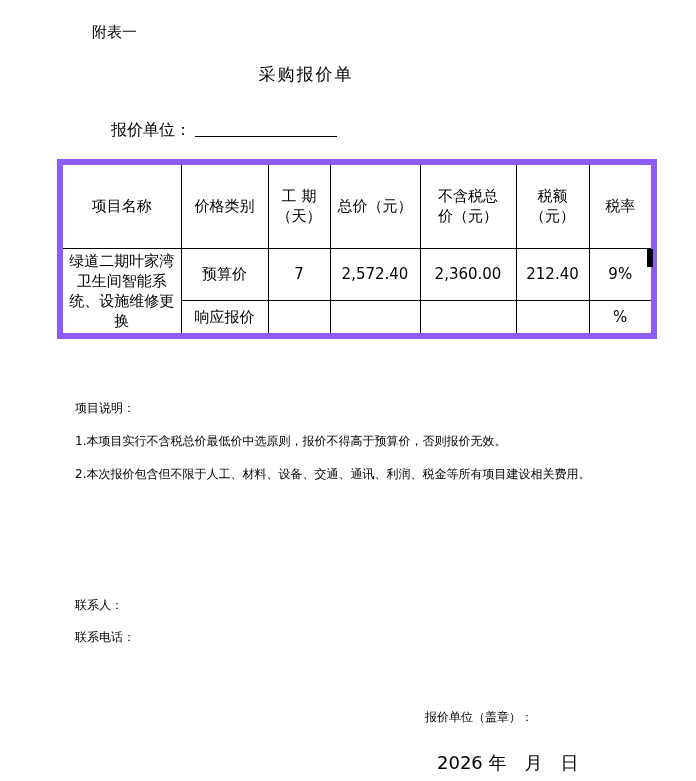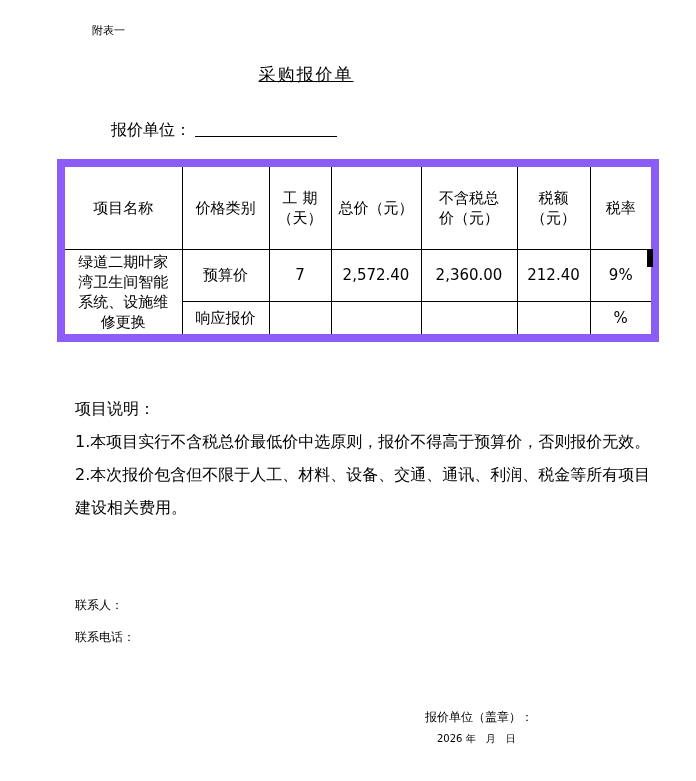--- a/index.html
+++ b/index.html
@@ -9,31 +9,30 @@
     height: 781px;
     position: relative;
     font-family: "DejaVu Sans", sans-serif;
     color: #000;
     overflow: hidden;
   }
   .attachment-label {
     position: absolute;
     left: 92px;
     top: 23px;
-    font-size: 11px;
+    font-size: 15px;
   }
   .doc-title {
     position: absolute;
     left: 0;
     top: 63px;
     width: 612px;
     text-align: center;
     font-size: 17px;
     letter-spacing: 2px;
-    text-decoration: underline;
   }
   .quote-unit-line {
     position: absolute;
     left: 75px;
     top: 117px;
     font-size: 16px;
     white-space: pre;
     margin-left: 36px;
   }
   .quote-unit-blank {
@@ -43,21 +42,21 @@
     border-bottom: 1px solid #000;
     vertical-align: baseline;
     transform: translateY(2px);
     margin-left: 4px;
   }
   .quote-table {
     position: absolute;
     left: 57px;
     top: 159px;
     border-collapse: collapse;
-    border: 8px solid #8b5cf6;
+    border: 6px solid #8b5cf6;
     table-layout: fixed;
     font-size: 15px;
   }
   .quote-table th, .quote-table td {
     border: 1px solid #000;
     text-align: center;
     vertical-align: middle;
     font-weight: normal;
     padding: 2px 6px;
     line-height: 20px;
@@ -74,43 +73,43 @@
     top: 249px;
     width: 6px;
     height: 18px;
     background: #000;
   }
   .notes-block {
     position: absolute;
     left: 75px;
     top: 392px;
     width: 578px;
-    font-size: 16px;
+    font-size: 12px;
     line-height: 33px;
   }
   .notes-block p { margin: 0; }
   .contact-block {
     position: absolute;
     left: 75px;
     top: 589px;
     font-size: 12px;
     line-height: 32px;
   }
   .footer-seal {
     position: absolute;
     left: 425px;
     top: 709px;
     font-size: 12px;
     white-space: pre;
   }
   .footer-date {
     position: absolute;
     left: 437px;
-    top: 732px;
-    font-size: 10px;
+    top: 751px;
+    font-size: 18px;
     white-space: pre;
   }
 </style>
 </head>
 <body>
 
 <div class="attachment-label">附表一</div>
 
 <div class="doc-title">采购报价单</div>
 

